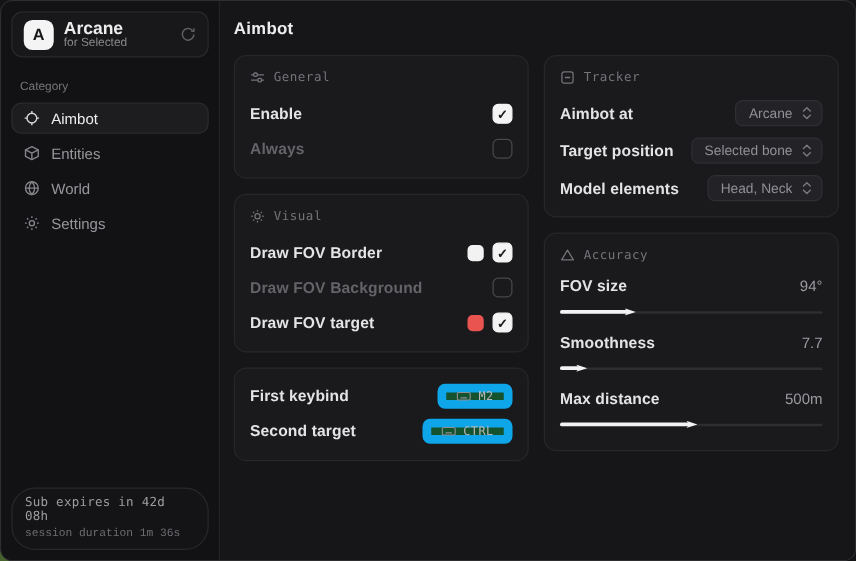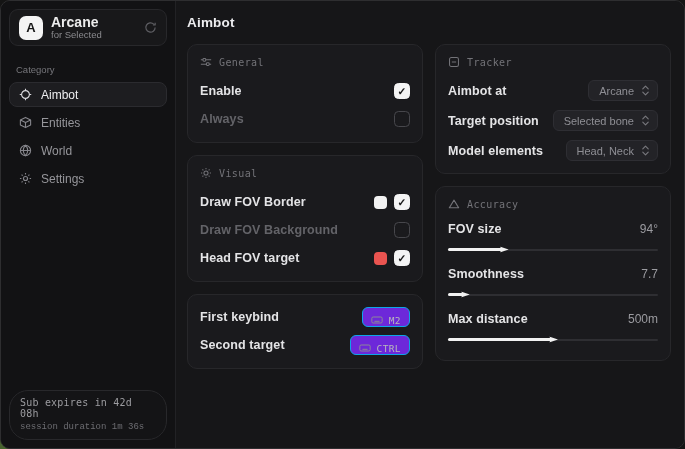--- a/index.html
+++ b/index.html
@@ -55,22 +55,22 @@
   .row-label.dimmed { color:#636368; }
   .controls { display:flex; align-items:center; gap:7px; }
 
   .checkbox { width:16px; height:16px; border-radius:4.5px; border:1.5px solid #47474c; display:flex; align-items:center; justify-content:center; cursor:pointer; background:transparent; }
   .checkbox.checked { background:#f4f4f4; border-color:#f4f4f4; }
   .checkbox.checked::after { content:"✓"; color:#1b1b1b; font-size:10.5px; font-weight:bold; }
 
   .swatch { width:13px; height:13px; border-radius:4px; cursor:pointer; }
 
   .chip {
-    background:#6d28d9; border:1px solid #0ea5e9; border-radius:6px; height:20px;
-    display:flex; align-items:flex-end; gap:6px; padding:0 8px; cursor:pointer;
+    background:#14532d; border:7px solid #0ea5e9; border-radius:6px; height:20px;
+    display:flex; align-items:center; gap:6px; padding:0 8px; cursor:pointer;
   }
   .chip .kicon { display:flex; color:#8e8e93; }
   .chip .ktext { font-family:"DejaVu Sans Mono", monospace; font-size:9.5px; color:#b8b8bc; letter-spacing:.4px; }
 
   .dropdown {
     background:#232327; border:1px solid #2e2e33; border-radius:6px; height:21px;
     display:flex; align-items:center; gap:7px; padding:0 7px 0 10px; cursor:pointer;
   }
   .dropdown .dtext { font-size:11px; color:#8f8f95; }
   .dropdown .dicon { display:flex; color:#77777c; }
@@ -208,21 +208,21 @@
                 <span class="checkbox checked"></span>
               </span>
             </div>
             <div class="row">
               <span class="row-label dimmed">Draw FOV Background</span>
               <span class="controls">
                 <span class="checkbox"></span>
               </span>
             </div>
             <div class="row">
-              <span class="row-label">Head FOV target</span>
+              <span class="row-label">Draw FOV target</span>
               <span class="controls">
                 <span class="swatch" style="background: rgb(234, 84, 80);"></span>
                 <span class="checkbox checked"></span>
               </span>
             </div>
           </div>
 
           <div class="panel">
             <div class="row">
               <span class="row-label">First keybind</span>

